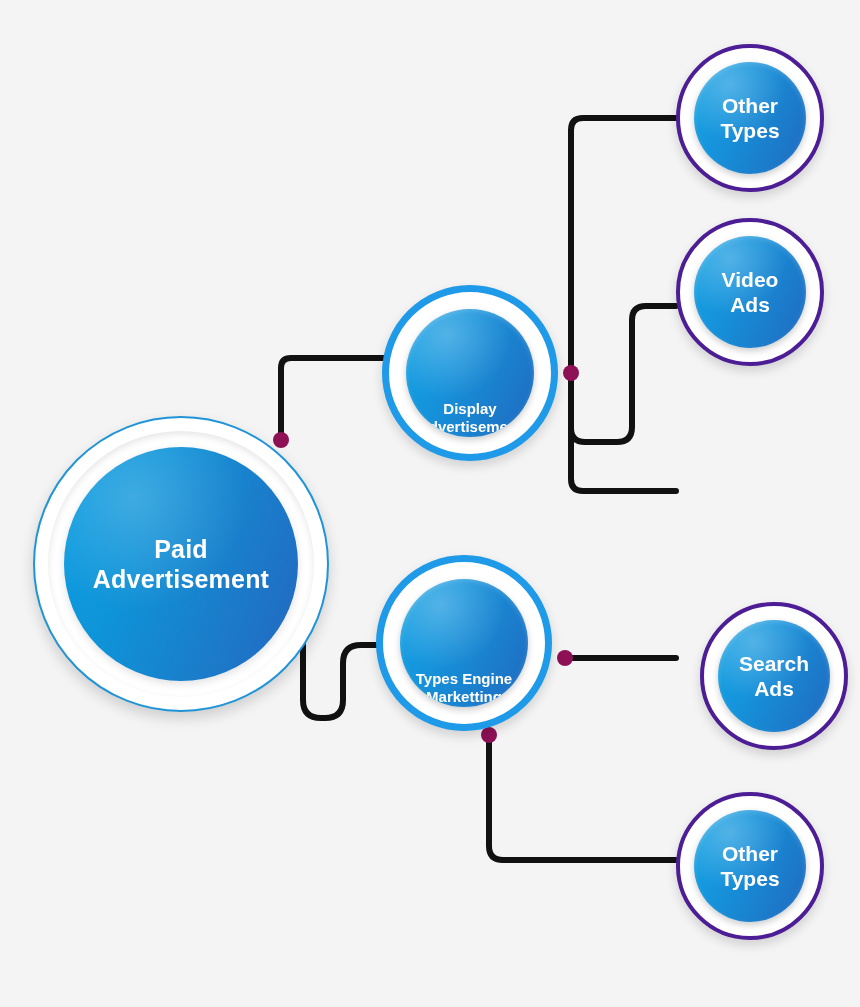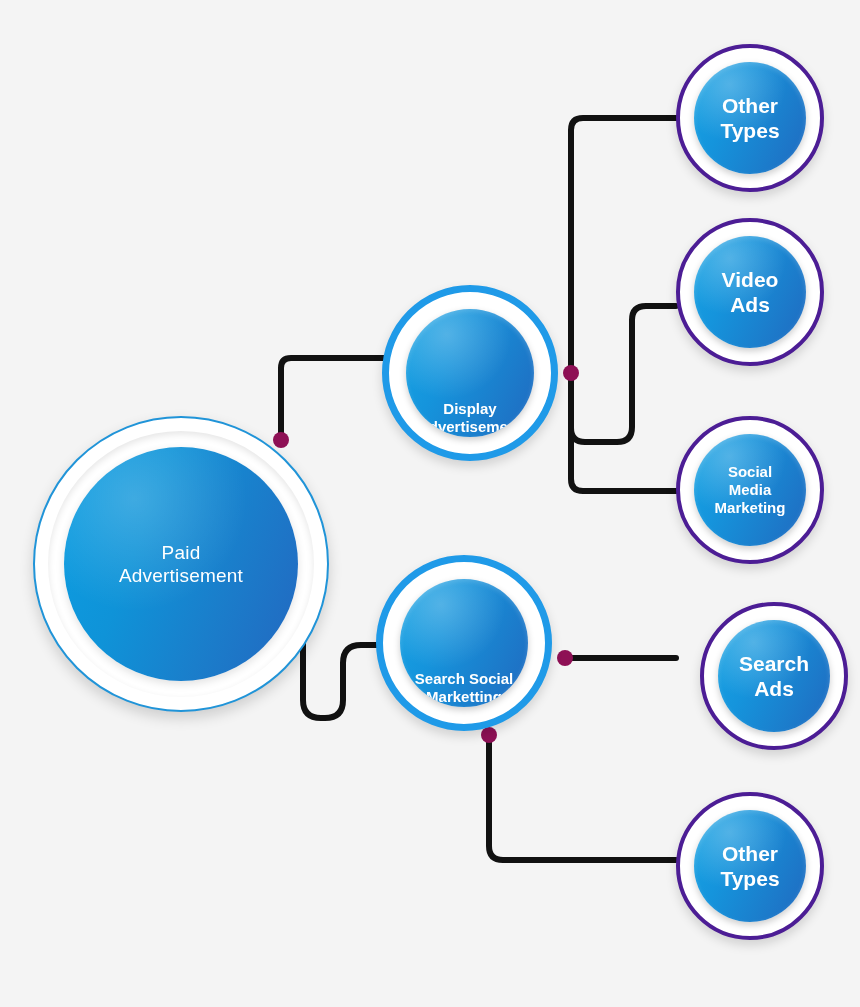--- a/index.html
+++ b/index.html
@@ -64,22 +64,22 @@
     background:
       radial-gradient(circle at 30% 22%, rgba(255,255,255,0.20) 0%, rgba(255,255,255,0.0) 46%),
       linear-gradient(110deg, #0c9ee2 0%, #0f93d8 34%, #1a7ecb 66%, #2367c0 100%);
     display: flex;
     align-items: center;
     justify-content: center;
     box-shadow: 0 3px 8px rgba(0,0,0,0.12);
   }
   .node-root .label {
     color: #ffffff;
-    font-size: 19px;
-    font-weight: normal;
+    font-size: 25px;
+    font-weight: bold;
     line-height: 1.22;
     text-align: center;
     letter-spacing: 0.2px;
     white-space: pre-line;
   }
   
   .node-mid {
     width: 176px;
     height: 176px;
     border: 7px solid #1f9ae8;
@@ -184,46 +184,39 @@
 
   <div class="node node-mid" style="left:382px; top:285px;">
     <div class="core">
       <span class="label">Display
 Advertisement</span>
     </div>
   </div>
 
   <div class="node node-mid" style="left:376px; top:555px;">
     <div class="core">
-      <span class="label">Search Social
+      <span class="label">Types Engine
 Marketting</span>
     </div>
   </div>
 
   <div class="node node-leaf" style="left:676px; top:44px;">
     <div class="core">
       <span class="label">Other
 Types</span>
     </div>
   </div>
 
   <div class="node node-leaf" style="left:676px; top:218px;">
     <div class="core">
       <span class="label">Video
 Ads</span>
     </div>
   </div>
 
-  <div class="node node-leaf small-label" style="left:676px; top:416px;">
-    <div class="core">
-      <span class="label">Social
-Media
-Marketing</span>
-    </div>
-  </div>
 
   <div class="node node-leaf" style="left:700px; top:602px;">
     <div class="core">
       <span class="label">Search
 Ads</span>
     </div>
   </div>
 
   <div class="node node-leaf" style="left:676px; top:792px;">
     <div class="core">

